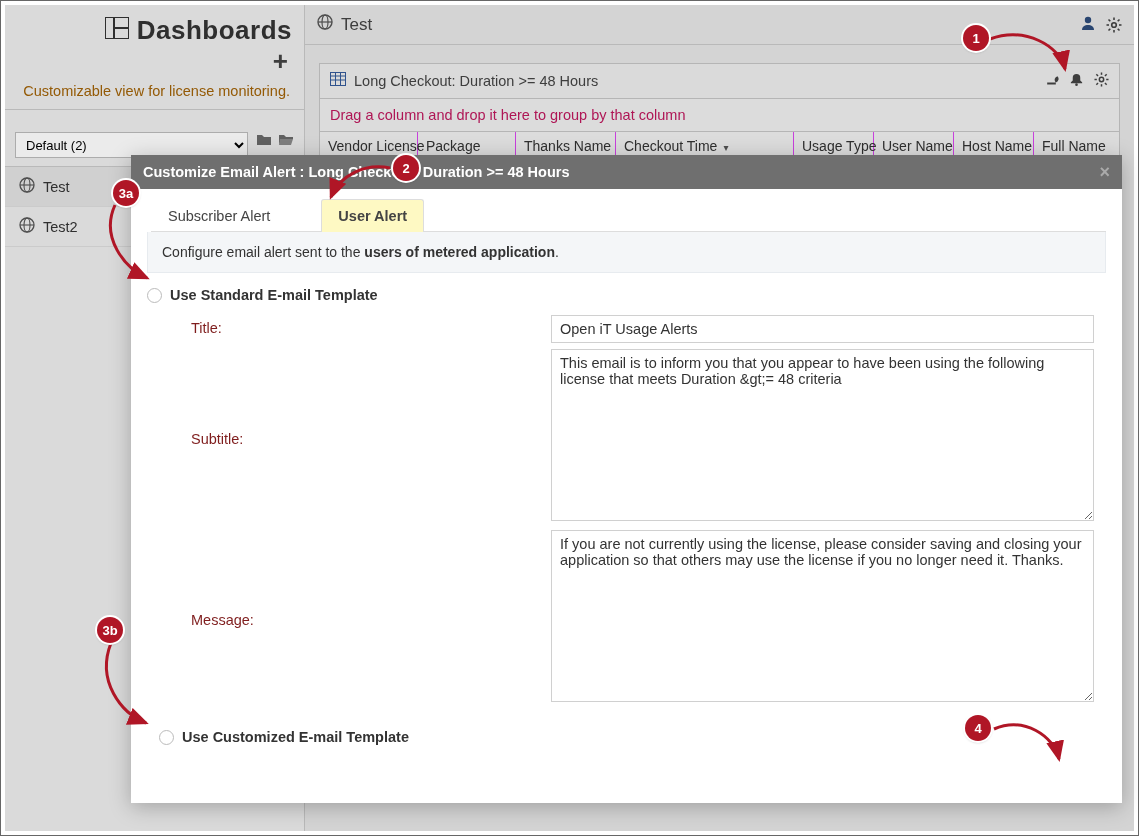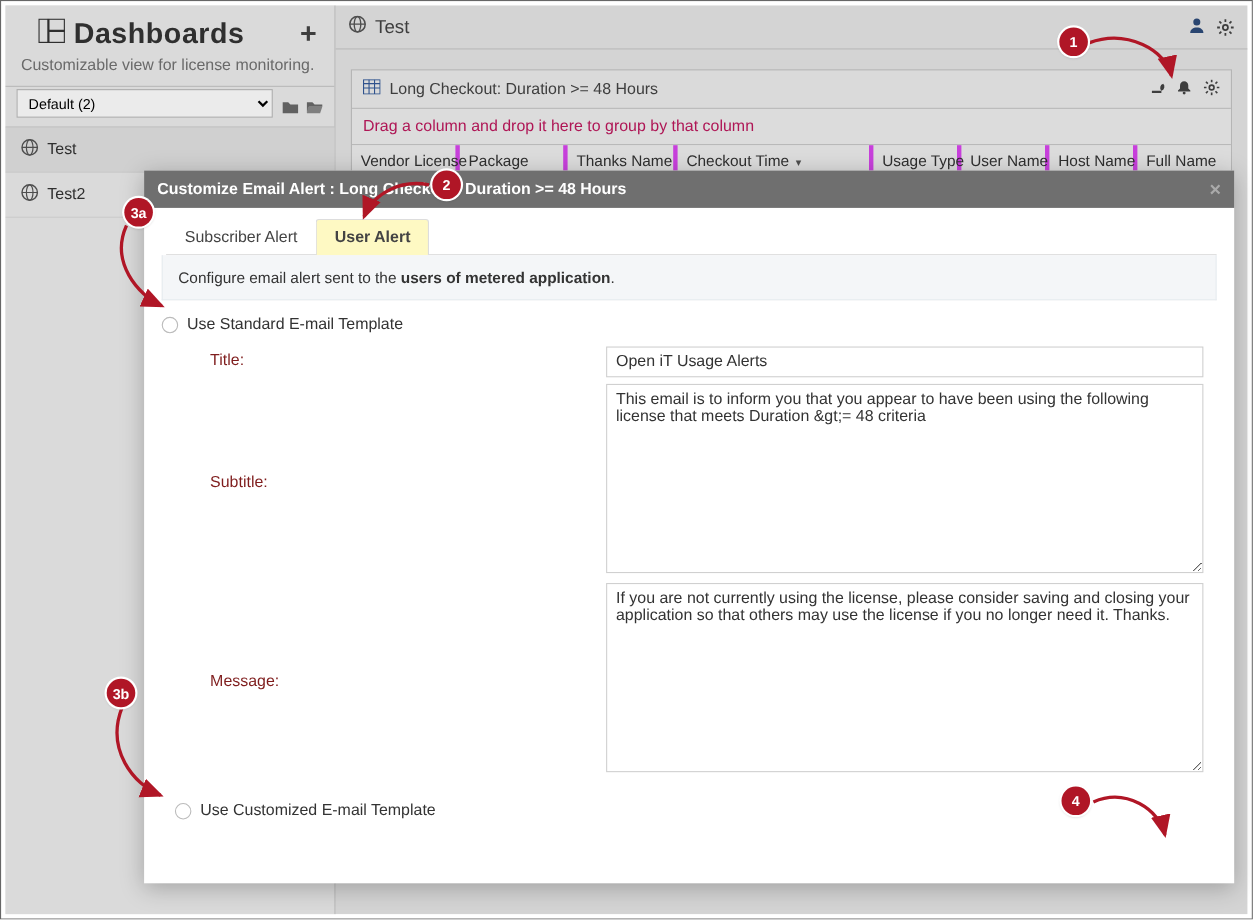--- a/index.html
+++ b/index.html
@@ -1,24 +1,24 @@
 <!DOCTYPE html>
 <html><head>
 <meta charset="utf-8">
 <style>
   * { box-sizing: border-box; }
   html, body { margin:0; padding:0; font-family: "Segoe UI", Arial, sans-serif; font-size:14px; color:#333; background:#fff; }
   .frame { width:1139px; height:836px; position:relative; border:1px solid #666; overflow:hidden; }
   .app { position:absolute; inset:4px; background:#e6e6e6; }
   .overlay-dim { position:absolute; inset:0; background:rgba(0,0,0,0.08); pointer-events:none; }
   .sidebar { position:absolute; left:0; top:0; width:300px; bottom:0; background:#ededed; border-right:1px solid #c9c9c9; }
-  .sidebar-header { display:flex; align-items:flex-end; justify-content:space-between; padding:10px 12px 6px 30px; }
+  .sidebar-header { display:flex; align-items:flex-end; justify-content:space-between; padding:10px 12px 6px 8px;flex-direction:column; }
   .dash-title { font-size:26px; font-weight:700; letter-spacing:0.5px; display:flex; align-items:center; gap:8px; }
-  .dash-sub { padding:0 14px 10px 14px; color:#737373; font-size:14.5px; }
-  .sidebar-select-row { display:flex; align-items:flex-end; gap:8px; padding:2px 10px 8px 10px; border-top:1px solid #c9c9c9; border-bottom:1px solid #c9c9c9; }
+  .dash-sub { padding:0 14px 10px 14px; color:#a16207; font-size:14.5px;text-align:right; }
+  .sidebar-select-row { display:flex; align-items:flex-start; gap:8px; padding:22px 10px 8px 10px; border-top:1px solid #c9c9c9; border-bottom:1px solid #c9c9c9; }
   .sidebar-select { flex:1; height:26px; border:1px solid #bbb; background:#fff; font-size:13px; padding:2px 6px; }
   .folder-icons { display:flex; gap:6px; color:#555; }
   .folder-icons svg { width:16px; height:14px; }
   .sb-item { display:flex; align-items:center; gap:8px; padding:10px 14px; border-bottom:1px solid #ddd; color:#333; font-size:14.5px; }
   .sb-item.active { background:#e2e2e2; }
   .globe-icon { width:16px; height:16px; }
   .plus-btn { font-size:26px; font-weight:600; color:#444; cursor:pointer; padding:0 4px; user-select:none; }
 
   .content { position:absolute; left:300px; right:0; top:0; bottom:0; }
   .content-header { display:flex; align-items:center; justify-content:space-between; padding:6px 12px; border-bottom:1px solid #c9c9c9; height:40px; }
@@ -26,33 +26,33 @@
   .header-icons { display:flex; gap:10px; color:#2d4b7a; align-items:center; }
   .header-icons svg, .header-icons .gear { width:16px; height:16px; }
 
   .panel { margin:18px 14px; border:1px solid #c5c5c5; background:#ededed; }
   .panel-title-row { display:flex; align-items:flex-start; justify-content:space-between; padding:8px 10px; border-bottom:1px solid #c5c5c5; }
   .panel-title { display:flex; align-items:center; gap:8px; color:#444; font-size:14.5px; }
   .panel-icons { display:flex; gap:10px; color:#444; }
   .panel-icons svg { width:15px; height:15px; }
   .grid-group-row { padding:8px 10px; color:#be185d; font-size:14.5px; border-bottom:1px solid #c5c5c5; background:#efefef; }
   .thead { display:flex; background:#efefef; }
-  .th { padding:6px 8px; border-right:4px solid #d946ef; font-size:14px; color:#333; white-space:nowrap; }
+  .th { padding:6px 8px; border-right:1px solid #d946ef; font-size:14px; color:#333; white-space:nowrap; }
   .th .caret { margin-left:6px; font-size:10px; color:#555; }
 
   
   .modal { position:absolute; left:126px; right:12px; top:150px; bottom:28px; background:#fff; box-shadow:0 4px 20px rgba(0,0,0,0.25); display:flex; flex-direction:column; }
   .modal-hdr { background:#6f6f6f; color:#fff; padding:8px 12px; font-size:14.5px; font-weight:600; display:flex; align-items:center; justify-content:space-between; }
   .modal-close { color:#aaa; cursor:pointer; font-size:18px; line-height:1; }
-  .tabs { display:flex; border-bottom:1px solid #ddd; margin:10px 16px 0 20px; }
+  .tabs { display:flex; border-bottom:1px solid #ddd; margin:10px 16px 0 20px;gap:34px; }
   .tab { padding:8px 16px; font-size:14.5px; color:#444; cursor:pointer; border:1px solid transparent; border-bottom:none; margin-bottom:-1px; }
   .tab.active { border-color:#ddd; background:#fef9c3; font-weight:600; border-radius:3px 3px 0 0; }
   .info-bar { margin:0 16px; padding:12px 14px; background:#f4f6f8; border:1px solid #e7ebef; border-top:none; font-size:14px; color:#333; }
   .info-bar b { font-weight:600; }
-  .radio-row { display:flex; align-items:center; gap:8px; margin:14px 16px 6px 16px; font-size:14.5px; font-weight:400; color:#333; }
+  .radio-row { display:flex; align-items:center; gap:8px; margin:14px 16px 6px 16px; font-size:14.5px; font-weight:700; color:#333; }
   .radio-row.second { margin-top:18px;padding-left:12px; }
   .radio { width:15px; height:15px; border:1px solid #bbb; border-radius:50%; background:#fff; flex:0 0 auto; }
   .form-area { margin:0 28px 0 60px; }
   .form-row { display:flex; align-items:flex-start; margin:6px 0; }
   .label { width:360px; padding-top:5px; font-size:14.5px; color:#7f1d1d; }
   .label.center { align-self:center; }
   .field { flex:1; }
   .input, .textarea { width:100%; border:1px solid #d0d0d0; background:#fff; font-family:inherit; font-size:14.5px; color:#333; padding:5px 8px; }
   .textarea { resize:both; }
   .footer { margin:auto 28px 18px 28px; display:flex; justify-content:flex-end; gap:10px; }

